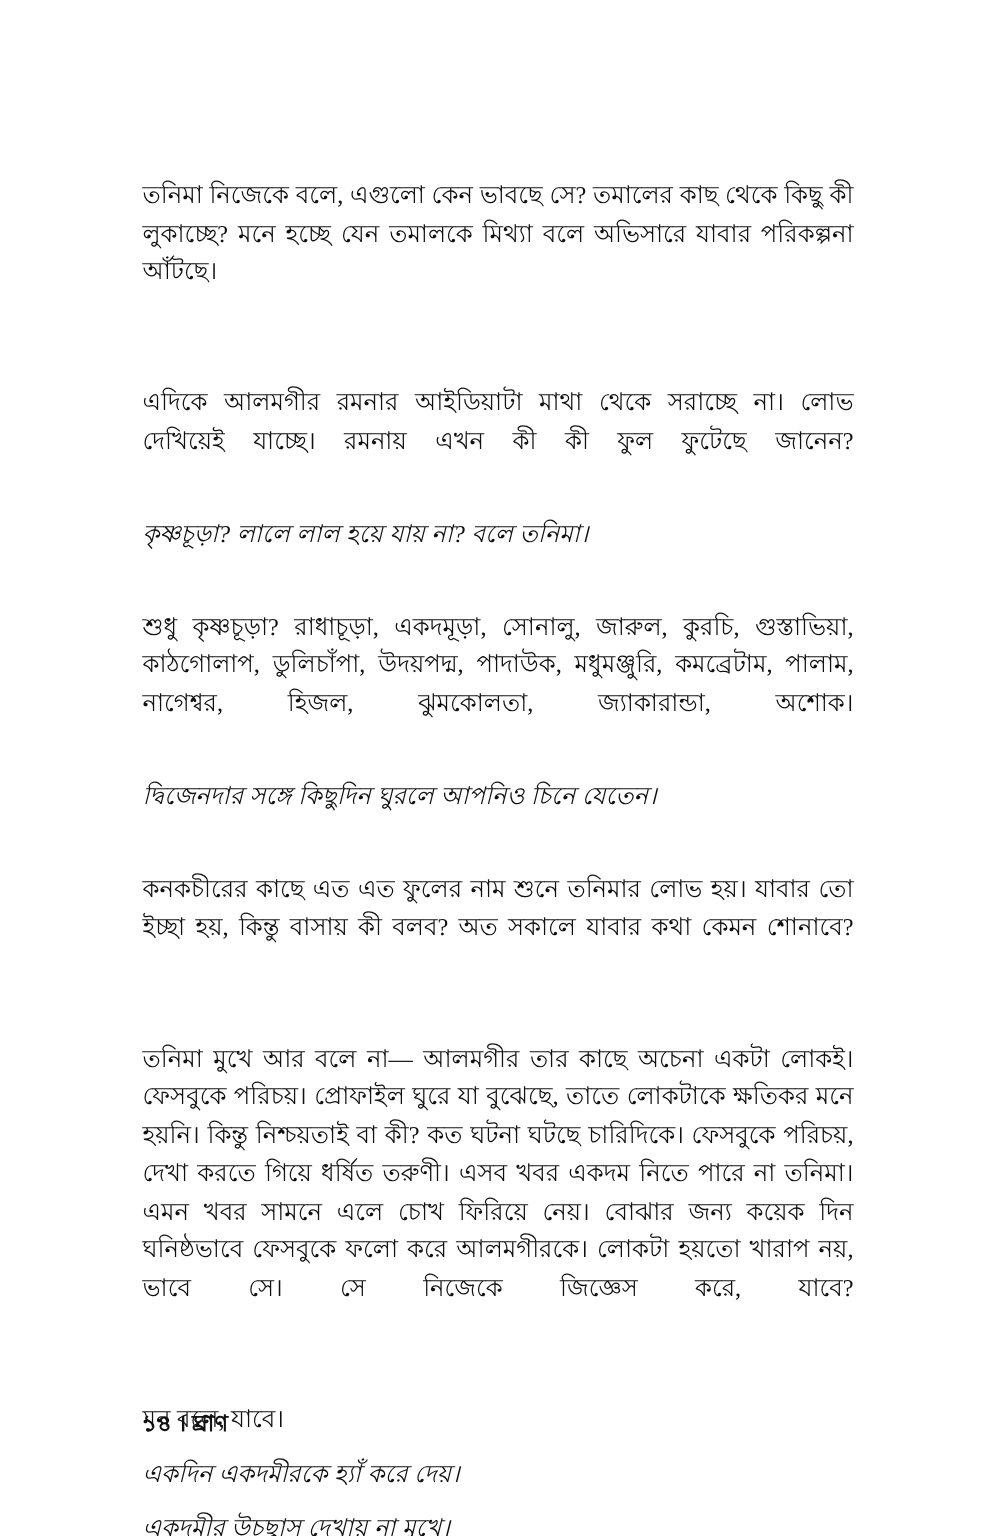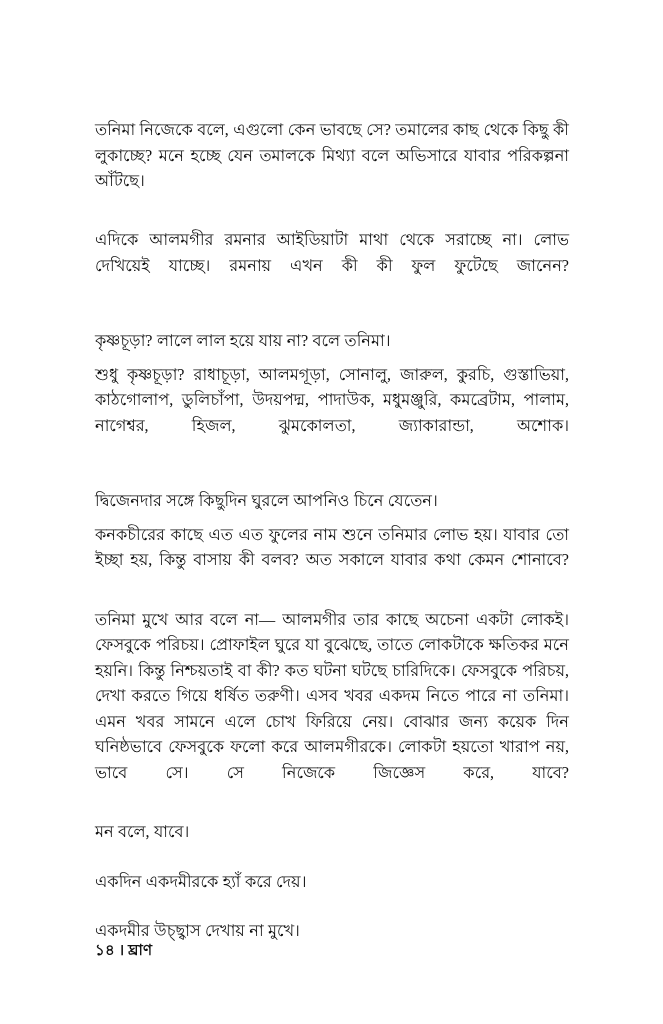--- a/index.html
+++ b/index.html
@@ -49,22 +49,22 @@
     display: inline-block;
     width: 100%;
   }
 
   .para.nojust {
     text-align: left;
   }
   .para.nojust::after { content: none; display: none; }
 
   
-  .gap-large { margin-top: 8px; }
-  .gap-small { margin-top: 24px; }
+  .gap-large { margin-top: 36px; }
+  .gap-small { margin-top: 11px; font-style: italic; }
   .gap-none  { margin-top: 0; }
 
   #footer {
     position: absolute;
     left: 95px;
     top: 939px;
     width: 474px;
     font-size: 15px;
     line-height: 22px;
     color: #111111;
@@ -83,21 +83,21 @@
 <div id="page">
 
   <div id="text-block">
 
     <p class="para gap-none">তনিমা নিজেকে বলে, এগুলো কেন ভাবছে সে? তমালের কাছ থেকে কিছু কী লুকাচ্ছে? মনে হচ্ছে যেন তমালকে মিথ্যা বলে অভিসারে যাবার পরিকল্পনা আঁটছে।</p>
 
     <p class="para gap-large">এদিকে আলমগীর রমনার আইডিয়াটা মাথা থেকে সরাচ্ছে না। লোভ দেখিয়েই যাচ্ছে। রমনায় এখন কী কী ফুল ফুটেছে জানেন?</p>
 
     <p class="para nojust gap-small">কৃষ্ণচূড়া? লালে লাল হয়ে যায় না? বলে তনিমা।</p>
 
-    <p class="para gap-large">শুধু কৃষ্ণচূড়া? রাধাচূড়া, আলমগূড়া, সোনালু, জারুল, কুরচি, গুস্তাভিয়া, কাঠগোলাপ, ডুলিচাঁপা, উদয়পদ্ম, পাদাউক, মধুমঞ্জুরি, কমব্রেটাম, পালাম, নাগেশ্বর, হিজল, ঝুমকোলতা, জ্যাকারান্ডা, অশোক।</p>
+    <p class="para gap-large">শুধু কৃষ্ণচূড়া? রাধাচূড়া, একদমূড়া, সোনালু, জারুল, কুরচি, গুস্তাভিয়া, কাঠগোলাপ, ডুলিচাঁপা, উদয়পদ্ম, পাদাউক, মধুমঞ্জুরি, কমব্রেটাম, পালাম, নাগেশ্বর, হিজল, ঝুমকোলতা, জ্যাকারান্ডা, অশোক।</p>
 
 
     <p class="para nojust gap-small">দ্বিজেনদার সঙ্গে কিছুদিন ঘুরলে আপনিও চিনে যেতেন।</p>
 
     <p class="para gap-large">কনকচীরের কাছে এত এত ফুলের নাম শুনে তনিমার লোভ হয়। যাবার তো ইচ্ছা হয়, কিন্তু বাসায় কী বলব? অত সকালে যাবার কথা কেমন শোনাবে?</p>
 
     <p class="para gap-large">তনিমা মুখে আর বলে না— আলমগীর তার কাছে অচেনা একটা লোকই। ফেসবুকে পরিচয়। প্রোফাইল ঘুরে যা বুঝেছে, তাতে লোকটাকে ক্ষতিকর মনে হয়নি। কিন্তু নিশ্চয়তাই বা কী? কত ঘটনা ঘটছে চারিদিকে। ফেসবুকে পরিচয়, দেখা করতে গিয়ে ধর্ষিত তরুণী। এসব খবর একদম নিতে পারে না তনিমা। এমন খবর সামনে এলে চোখ ফিরিয়ে নেয়। বোঝার জন্য কয়েক দিন ঘনিষ্ঠভাবে ফেসবুকে ফলো করে আলমগীরকে। লোকটা হয়তো খারাপ নয়, ভাবে সে। সে নিজেকে জিজ্ঞেস করে, যাবে?</p>
 
     <p class="para nojust gap-large">মন বলে, যাবে।</p>
 

